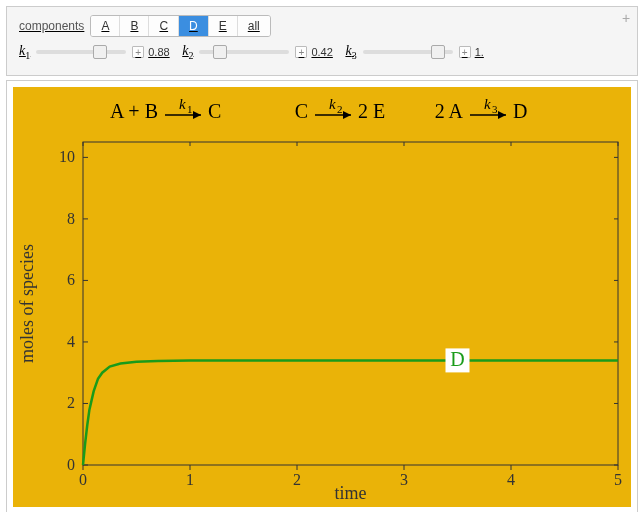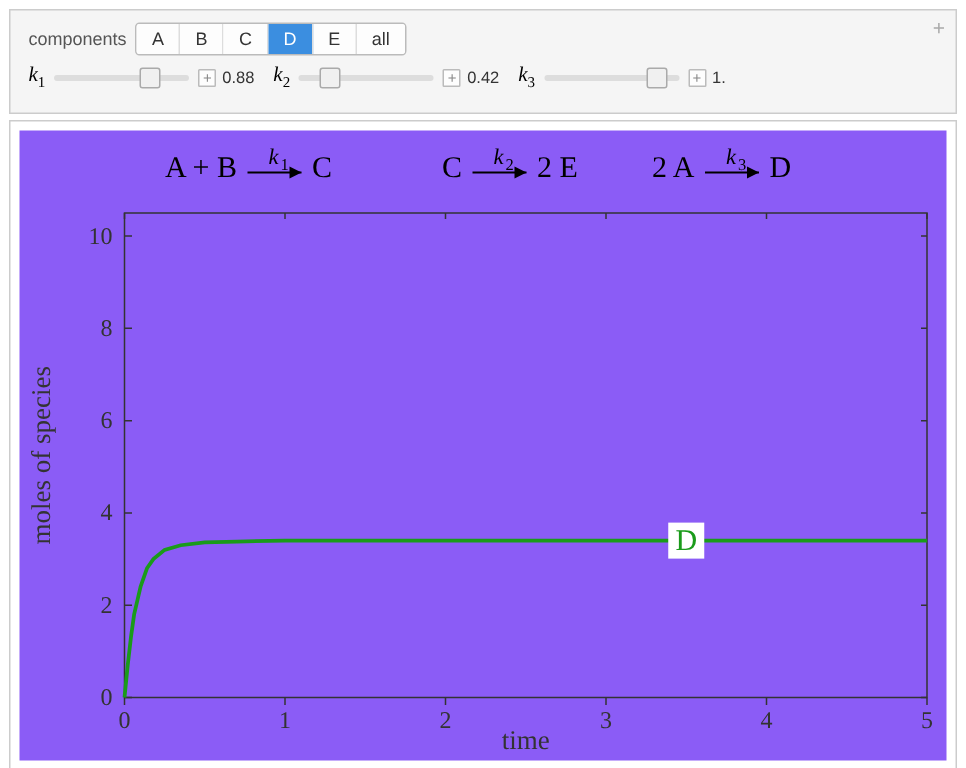--- a/index.html
+++ b/index.html
@@ -21,21 +21,21 @@
   .plus-corner {
     position: absolute;
     top: 4px; right: 4px;
     width: 14px; height: 14px;
     color: #aaa;
     font-size: 14px;
     line-height: 14px;
     text-align: center;
     cursor: pointer;
   }
-  .row { display: flex; align-items: center; gap: 6px; margin-bottom: 6px; flex-wrap: nowrap; }
+  .row { display: flex; align-items: center; gap: 6px; margin-bottom: 6px; flex-wrap: nowrap; text-decoration: underline; }
   .label { color: #555; font-size: 12px; white-space: nowrap; }
   .setter {
     display: flex;
     border: 1px solid #bbb;
     border-radius: 3px;
     overflow: hidden;
     background: #fff;
   }
   .setter button {
     border: none;
@@ -94,21 +94,21 @@
   .plotpanel {
     border: 1px solid #ccc;
     background: #fff;
     margin-top: 4px;
     padding: 6px;
   }
   .plotbox {
     position: relative;
     width: 100%;
     height: 420px;
-    background: #8b5cf6;
+    background: #eab308;
   }
   svg { display: block; }
   .eqn {
     font-family: "Times New Roman", serif;
     font-size: 20px;
   }
   .axis text { font-family: "Times New Roman", serif; font-size: 16px; fill: #333; }
   .axislabel { font-family: "Times New Roman", serif; font-size: 18px; fill: #333; }
   .curve { fill: none; stroke: #1a9b1a; stroke-width: 2.5; }
 </style>

